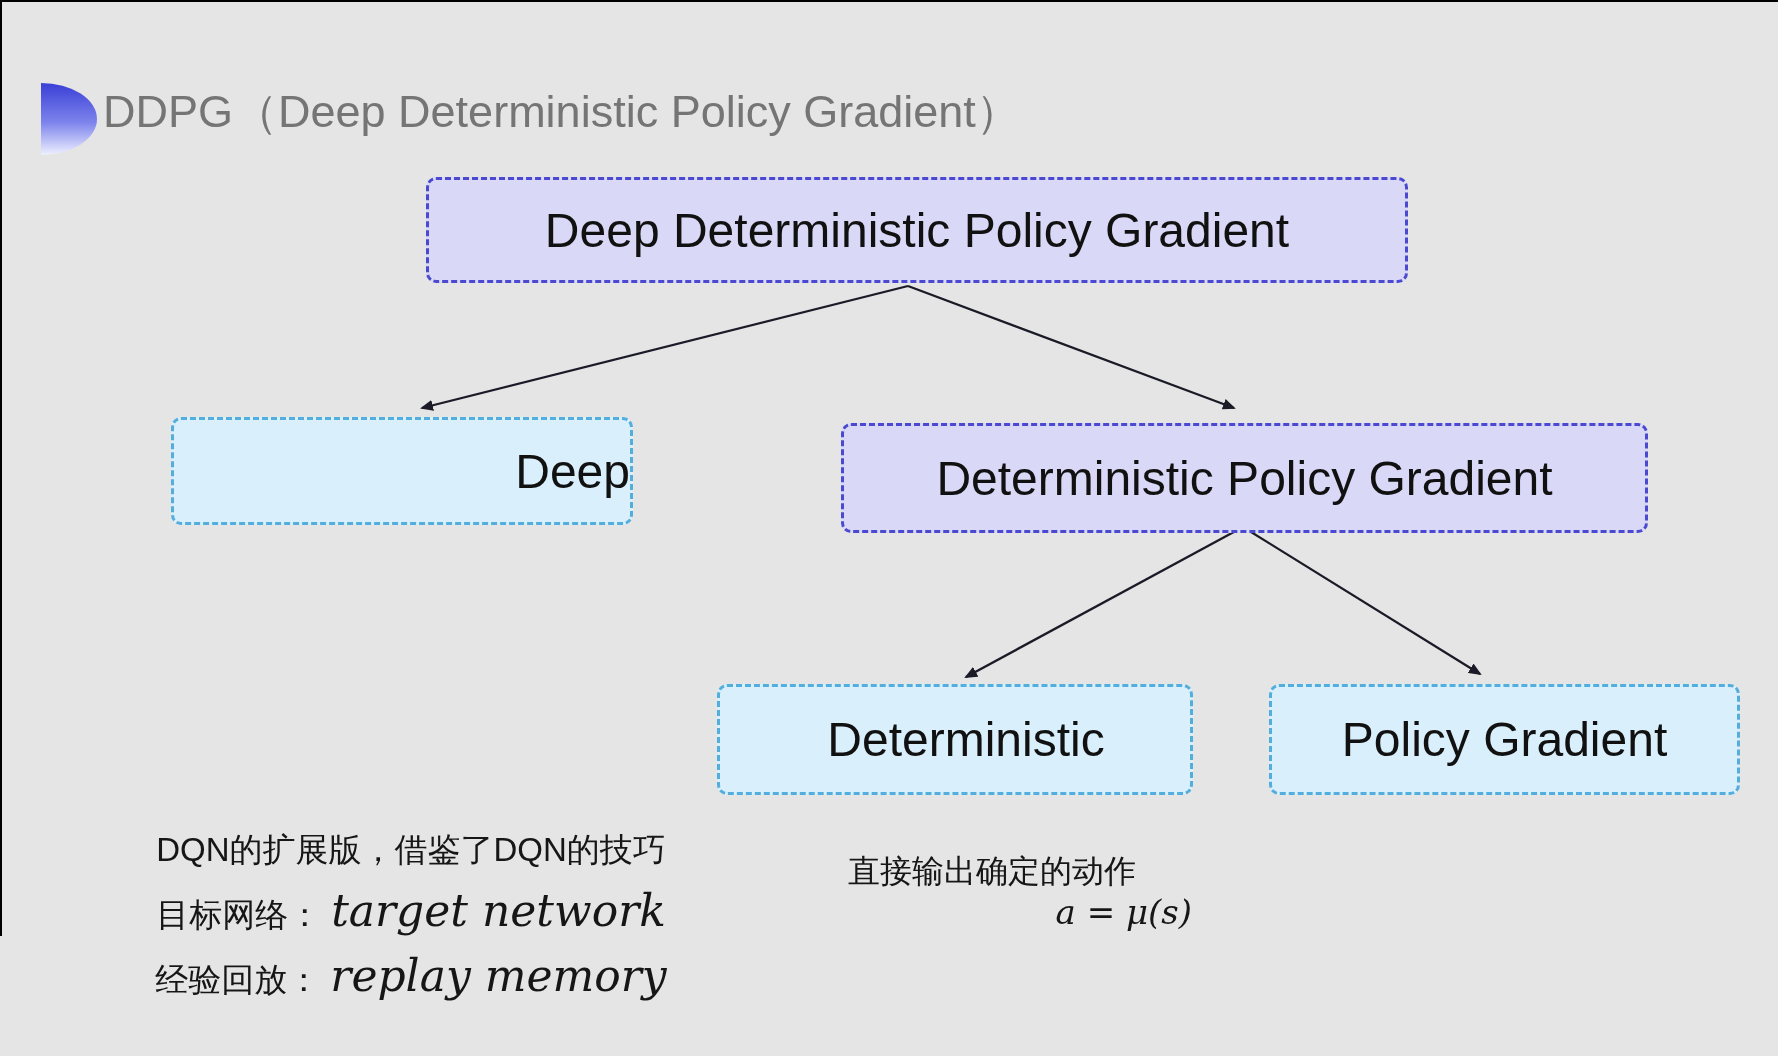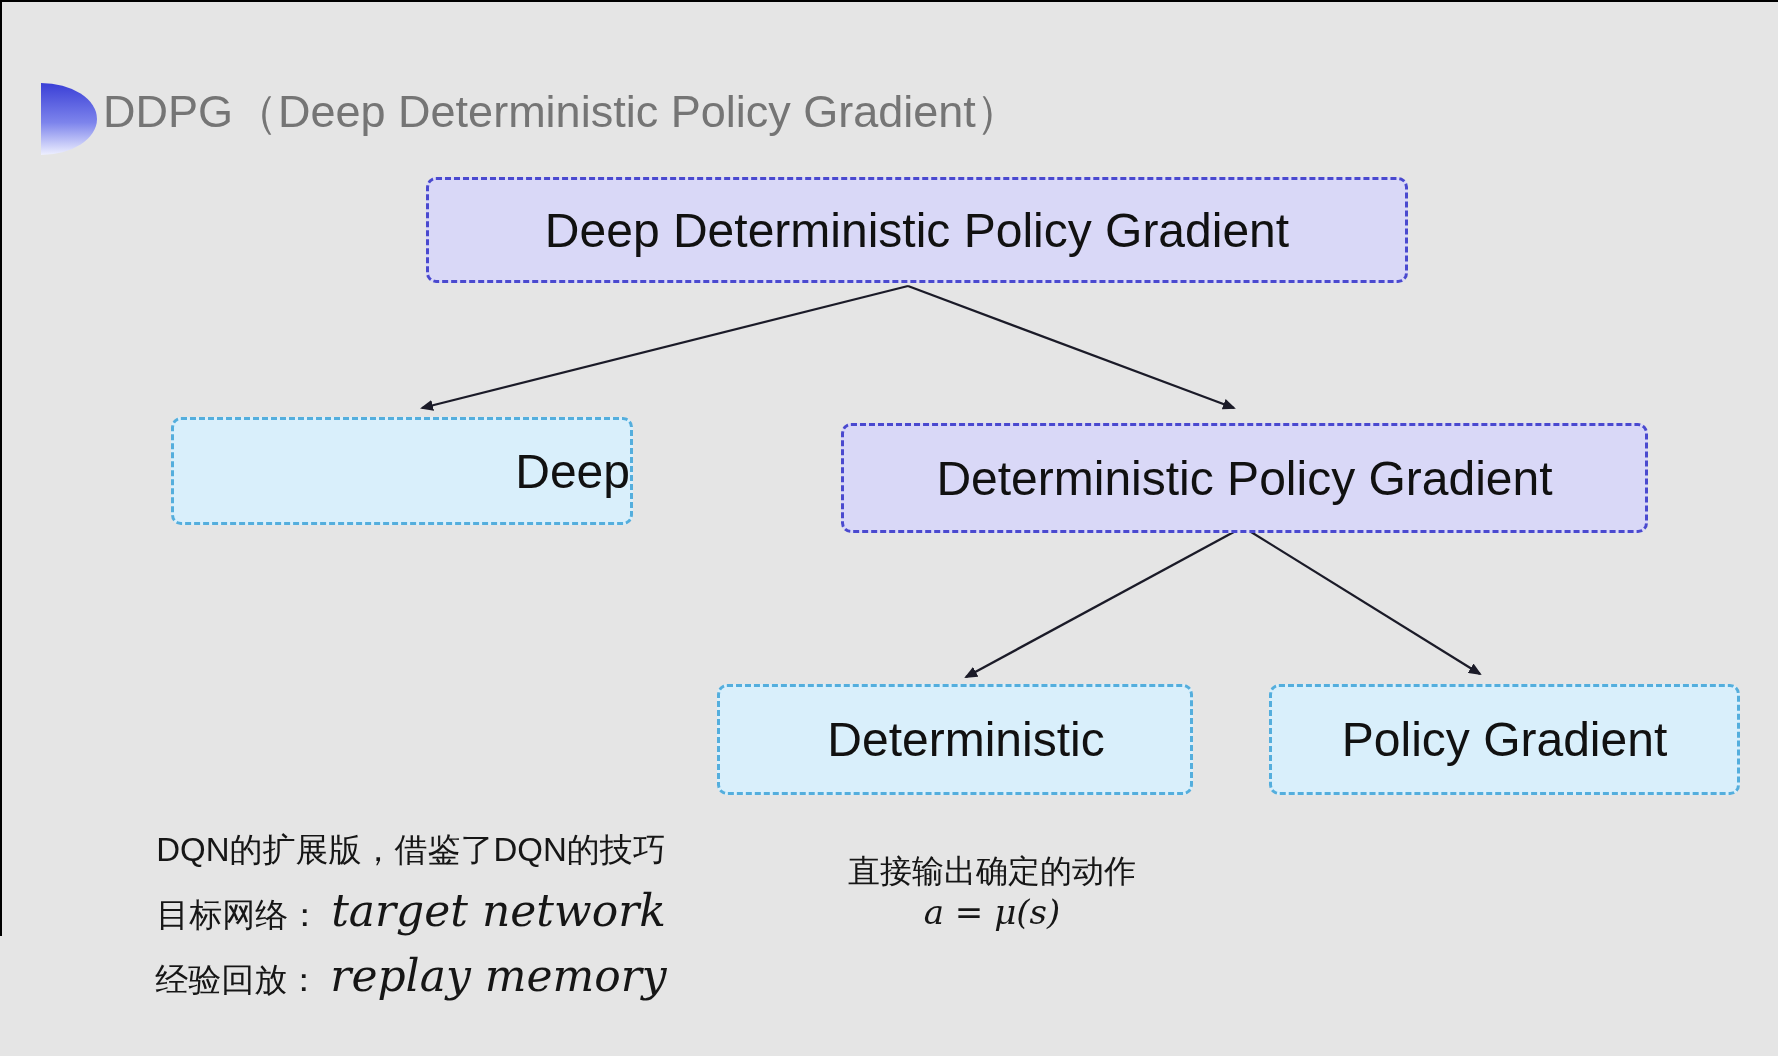--- a/index.html
+++ b/index.html
@@ -60,20 +60,21 @@
   .note .it{
     font-family:"DejaVu Serif", serif;
     font-style:italic;font-weight:400;
     font-size:44px;
   }
   .note .gap{display:inline-block;width:10px;}
   .formula{
     font-family:"DejaVu Serif", serif;
     font-style:italic;font-weight:400;
     font-size:34px;
+    text-align:right;
   }
 </style>
 </head>
 <body>
 
 <div class="page">
 
   <div class="frame-top"></div>
   <div class="frame-left"></div>
 

